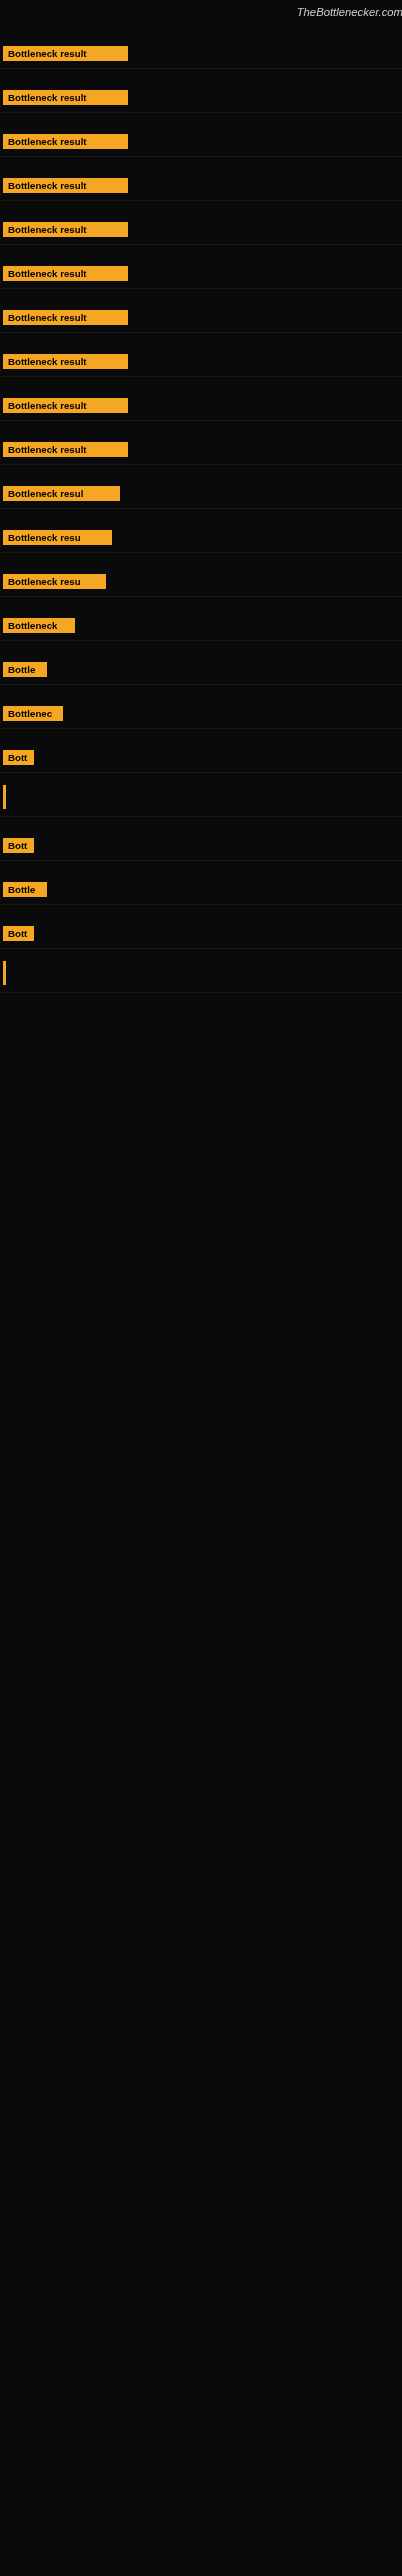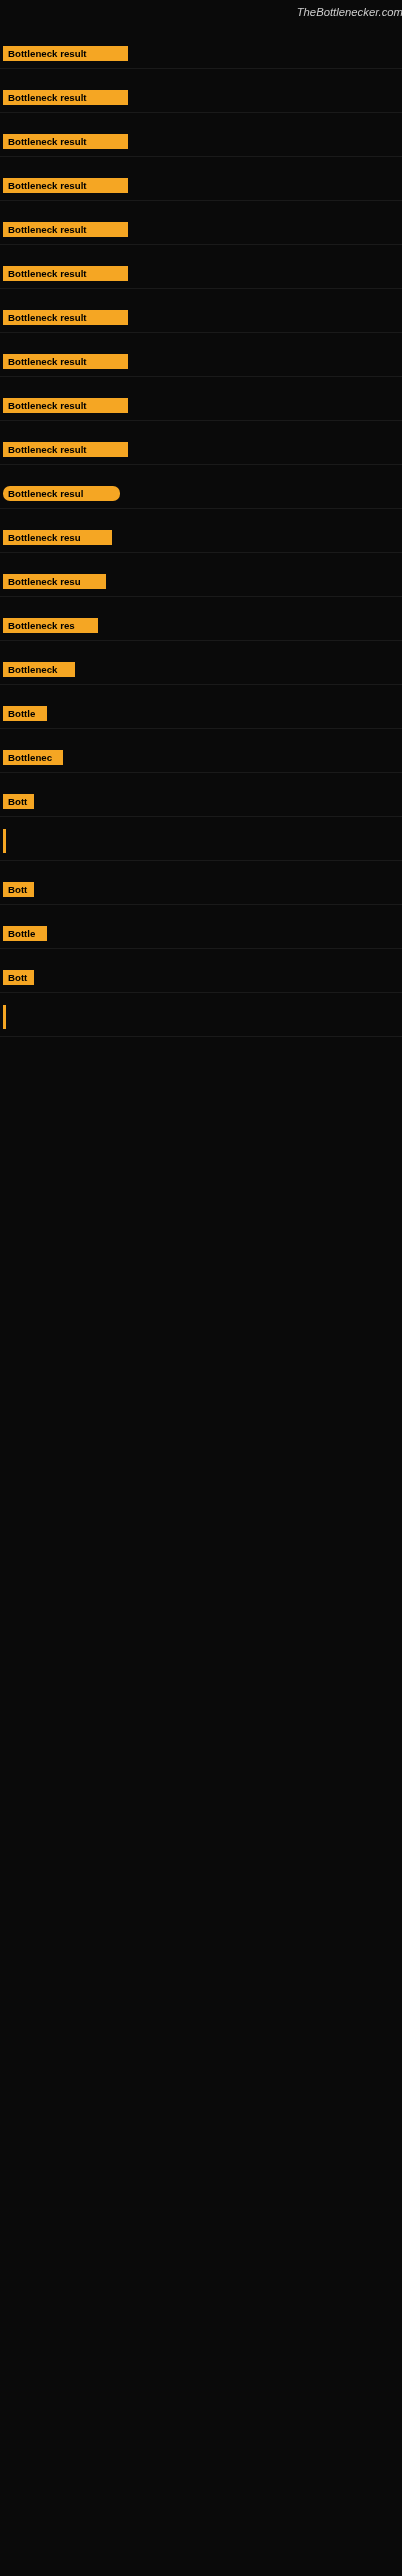--- a/index.html
+++ b/index.html
@@ -80,30 +80,27 @@
     <div class="row">
       <span class="bottleneck-badge" style="max-width: 125px; width: 125px;">Bottleneck result</span>
     </div>
     <div class="row">
       <span class="bottleneck-badge" style="max-width: 125px; width: 125px;">Bottleneck result</span>
     </div>
     <div class="row">
       <span class="bottleneck-badge" style="max-width: 125px; width: 125px;">Bottleneck result</span>
     </div>
     <div class="row">
-      <span class="bottleneck-badge" style="max-width: 117px; width: 139px; border-radius: 7px;">Bottleneck resul</span>
+      <span class="bottleneck-badge" style="max-width: 117px; width: 139px;">Bottleneck resul</span>
     </div>
     <div class="row">
       <span class="bottleneck-badge" style="max-width: 109px; width: 109px;">Bottleneck resu</span>
     </div>
     <div class="row">
       <span class="bottleneck-badge" style="max-width: 103px; width: 103px;">Bottleneck resu</span>
-    </div>
-    <div class="row">
-      <span class="bottleneck-badge" style="max-width: 95px; width: 95px;">Bottleneck res</span>
     </div>
     <div class="row">
       <span class="bottleneck-badge" style="max-width: 72px; width: 72px;">Bottleneck</span>
     </div>
     <div class="row">
       <span class="bottleneck-badge" style="max-width: 44px; width: 44px;">Bottle</span>
     </div>
     <div class="row">
       <span class="bottleneck-badge" style="max-width: 60px; width: 60px;">Bottlenec</span>
     </div>

